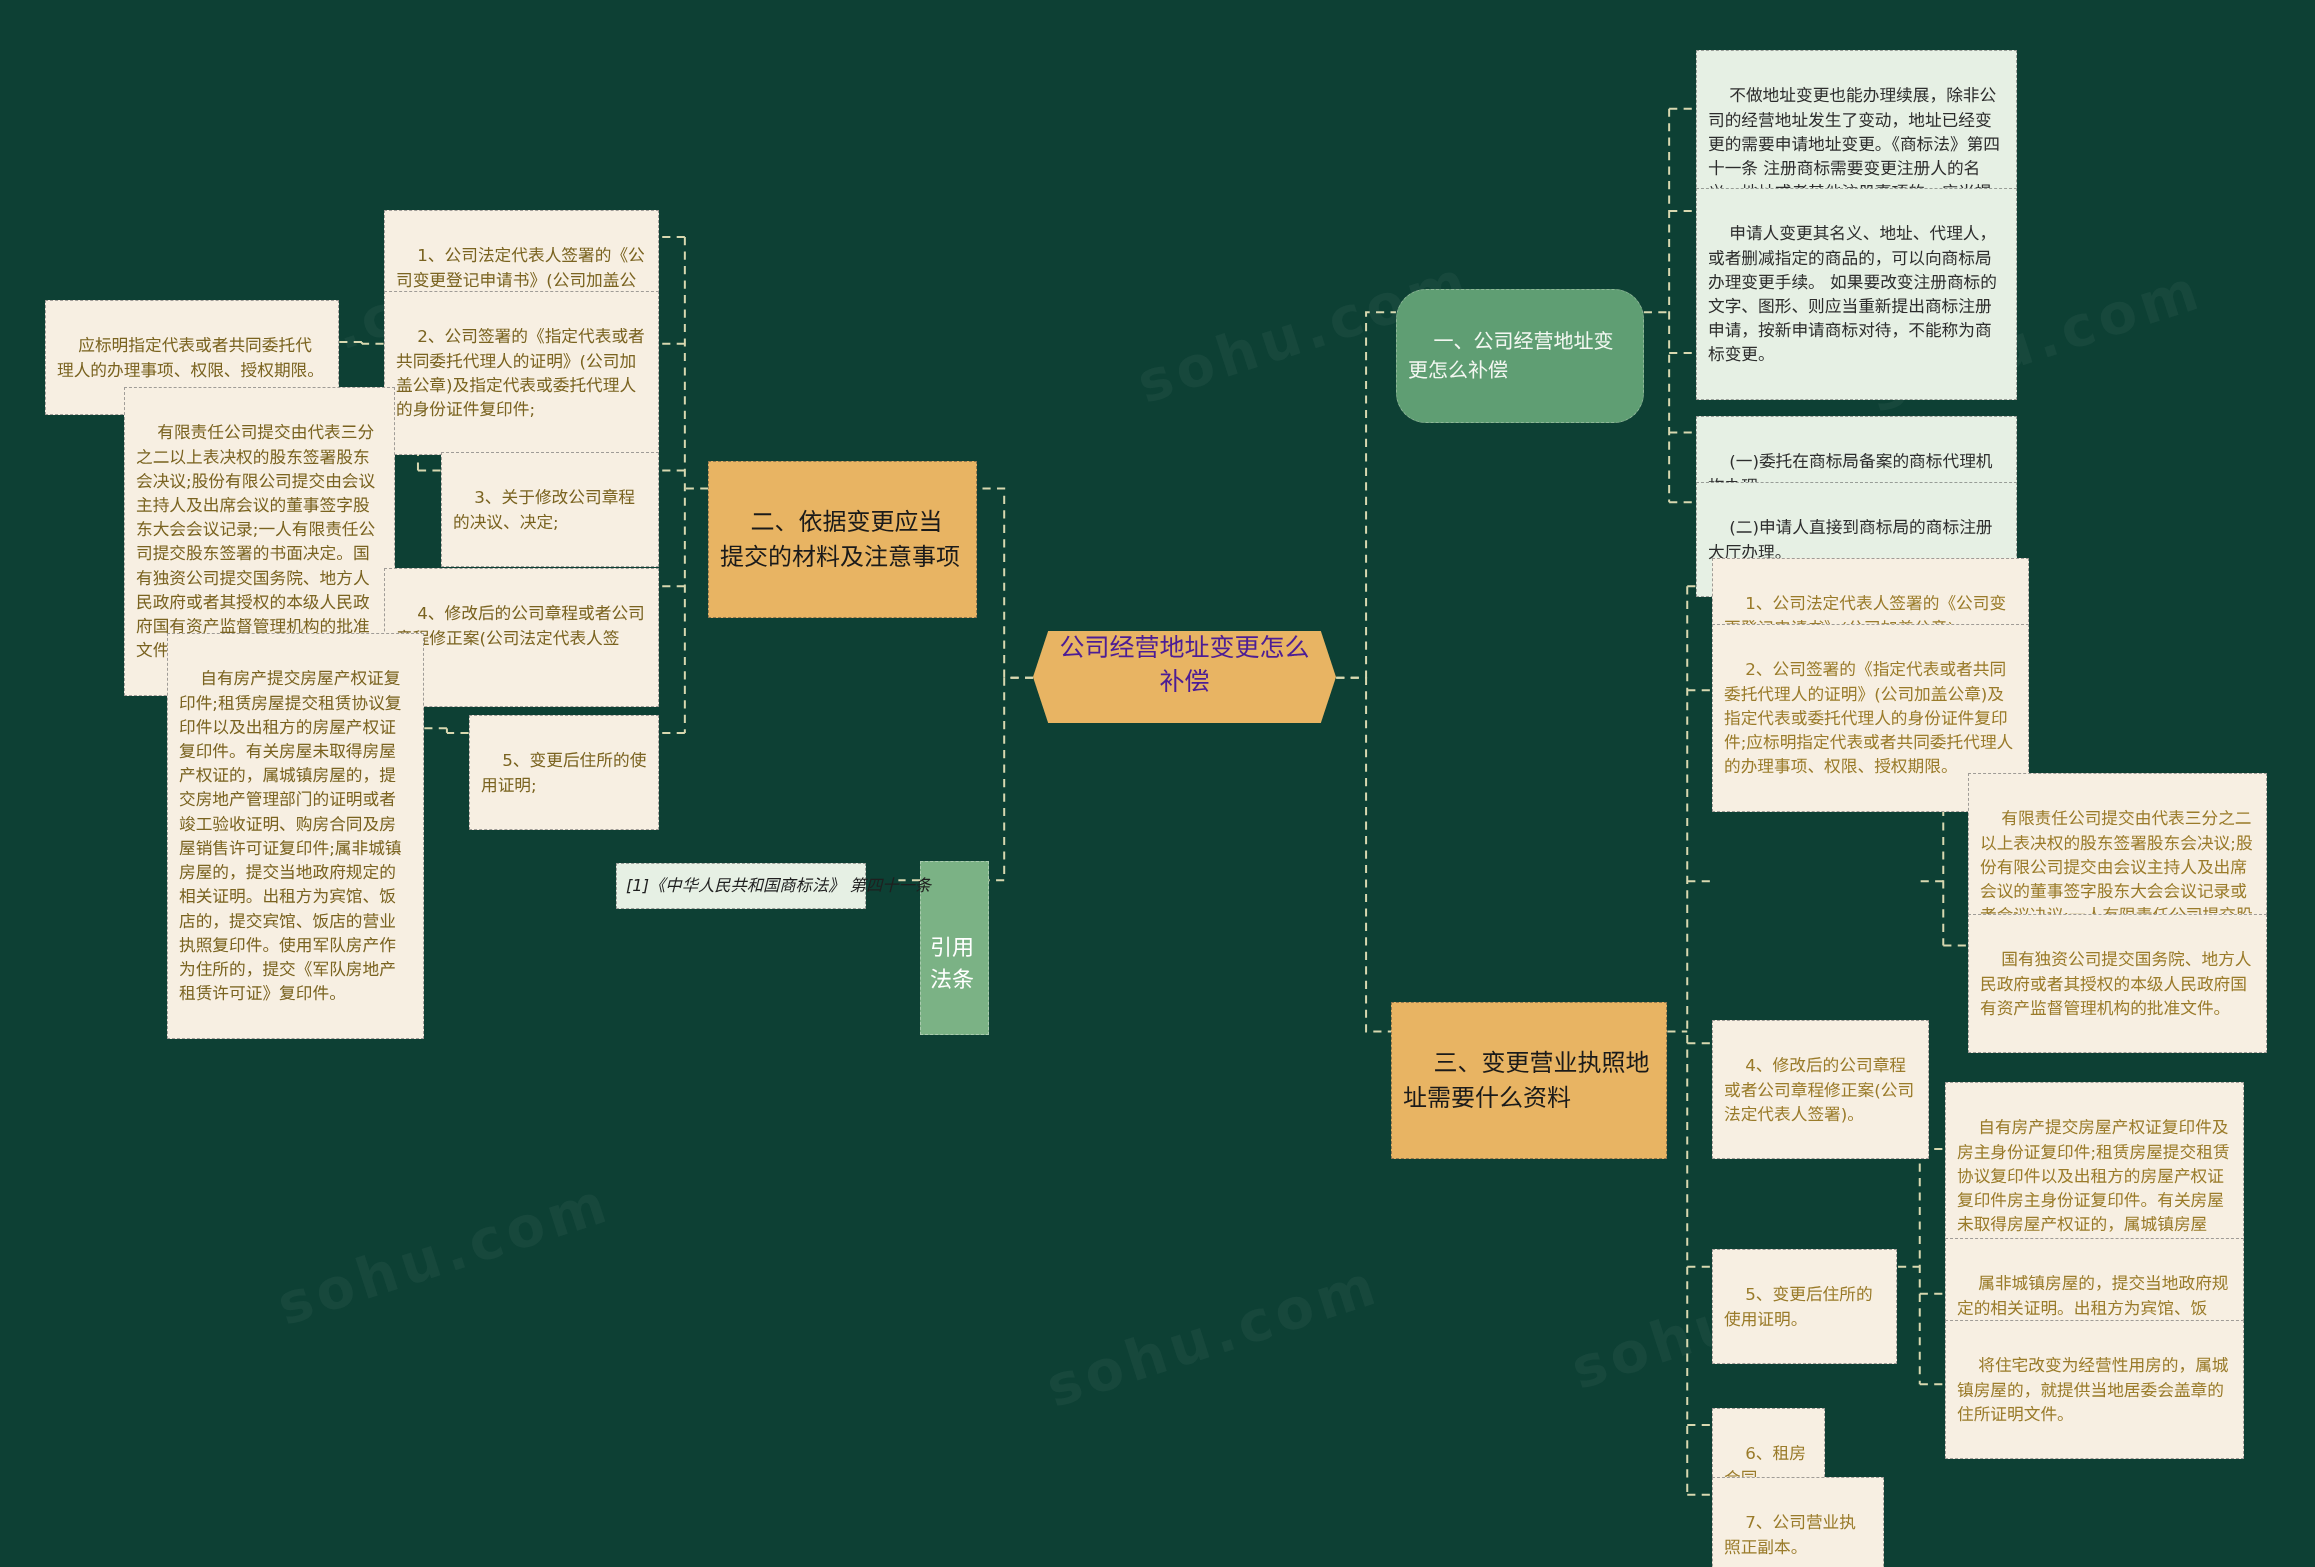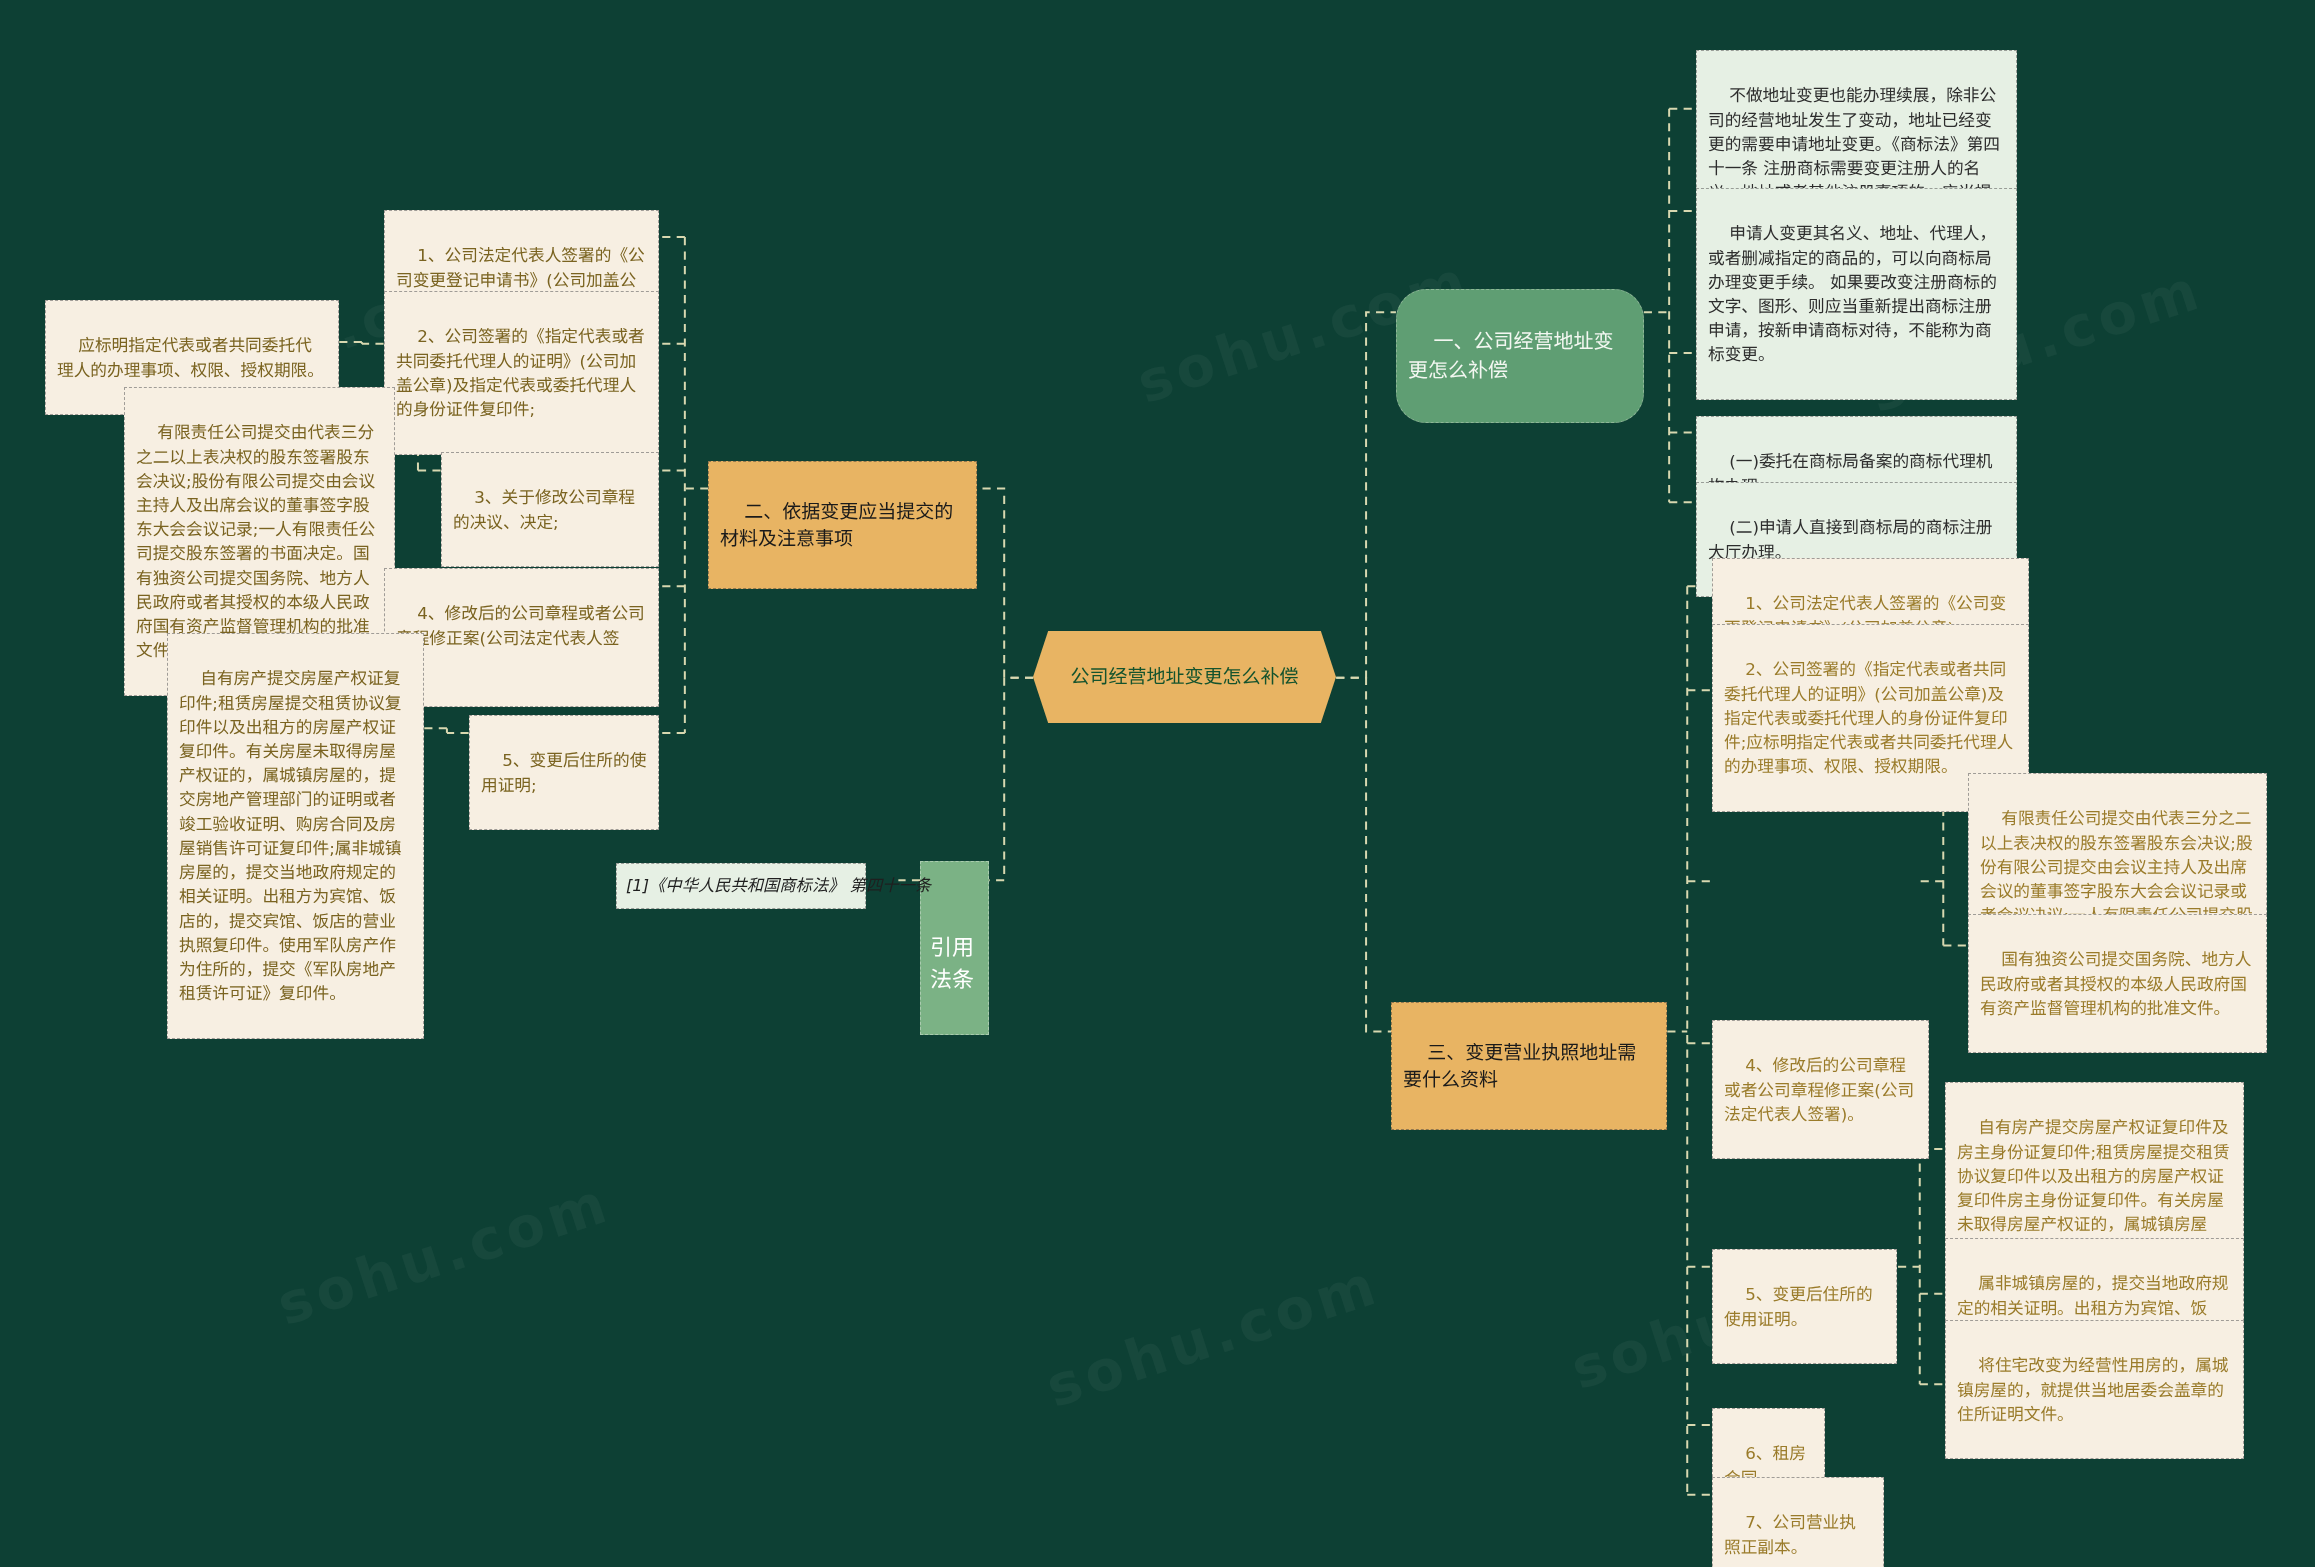--- a/index.html
+++ b/index.html
@@ -72,21 +72,21 @@
   .leaf-dark {
     background: #f7efe2;
     color: #7a6320;
     font-size: 16.7px;
   }
 
   
   .branch-orange {
     background: #e8b463;
     color: #1a1a1a;
-    font-size: 19px;
+    font-size: 24px;
     font-weight: 500;
     border: 0.9px dashed rgba(60,60,60,0.5);
   }
   .branch-green {
     background: #5f9e73;
     color: #f3f7f1;
     font-size: 20px;
     font-weight: 500;
     border: 0.9px dashed rgba(180,200,180,0.55);
   }
@@ -95,25 +95,24 @@
     color: #ffffff;
     font-size: 20px;
     font-weight: 500;
     border: 0.9px dashed rgba(210,225,210,0.55);
   }
 
   
   .center {
     position: absolute;
     background: #e8b463;
-    color: #14532d;
-    font-size: 19px;
+    color: #4c1d95;
+    font-size: 25px;
     text-align: center;
     display: flex;
-    align-items: center;
     justify-content: center;
     line-height: 1.35;
     clip-path: polygon(0 50%, 5% 0, 95% 0, 100% 50%, 95% 100%, 5% 100%);
     padding: 0 23.5px;
     box-sizing: border-box;
   }
 
   .citation {
     background: #e6f0e4;
     color: #1f1f1f;

